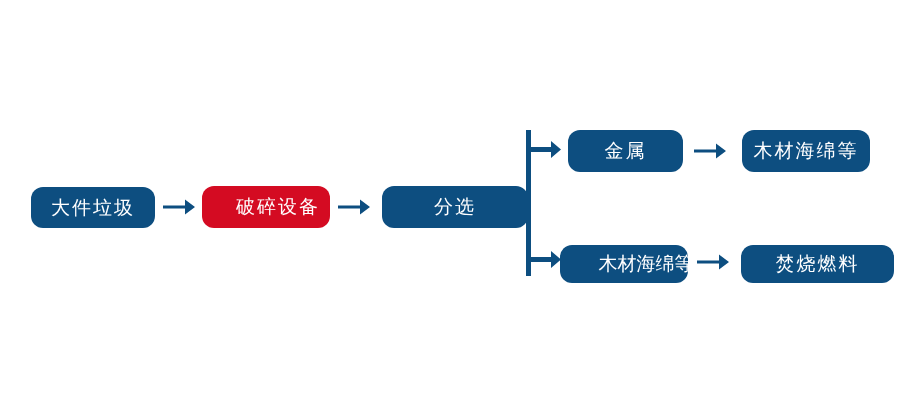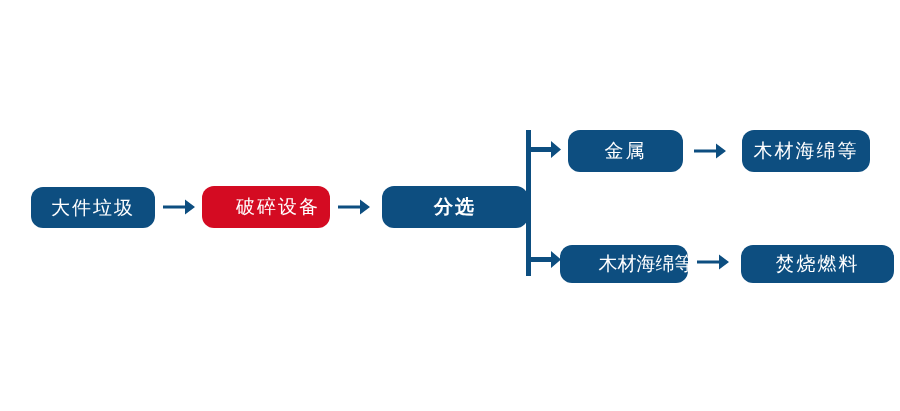--- a/index.html
+++ b/index.html
@@ -28,21 +28,21 @@
     box-sizing: border-box;
     white-space: nowrap;
     border-radius: 12px;
   }
   .node.blue { background: #0d4e80; }
   .node.red  { background: #d40b22; padding-left: 24px; }
 
   
   #node-bulky-waste   { left: 31px;  top: 187px; width: 124px; height: 41px; font-size: 19px; text-align: center; }
   #node-crusher       { left: 202px; top: 186px; width: 128px; height: 42px; font-size: 19px; }
-  #node-sorting       { left: 382px; top: 186px; width: 146px; height: 42px; font-size: 19px; font-weight: bold; }
+  #node-sorting       { left: 382px; top: 186px; width: 146px; height: 42px; font-size: 19px; }
 
   
   #node-metal         { left: 568px; top: 130px; width: 115px; height: 42px; font-size: 19px; }
   #node-recycle       { left: 742px; top: 130px; width: 128px; height: 42px; font-size: 19px; }
   #node-wood-sponge   { left: 560px; top: 245px; width: 128px; height: 38px; font-size: 19px; letter-spacing: 0px; padding-left: 44px; }
   #node-fuel          { left: 741px; top: 245px; width: 153px; height: 38px; font-size: 19px; }
 
   
   .arrow {
     position: absolute;

